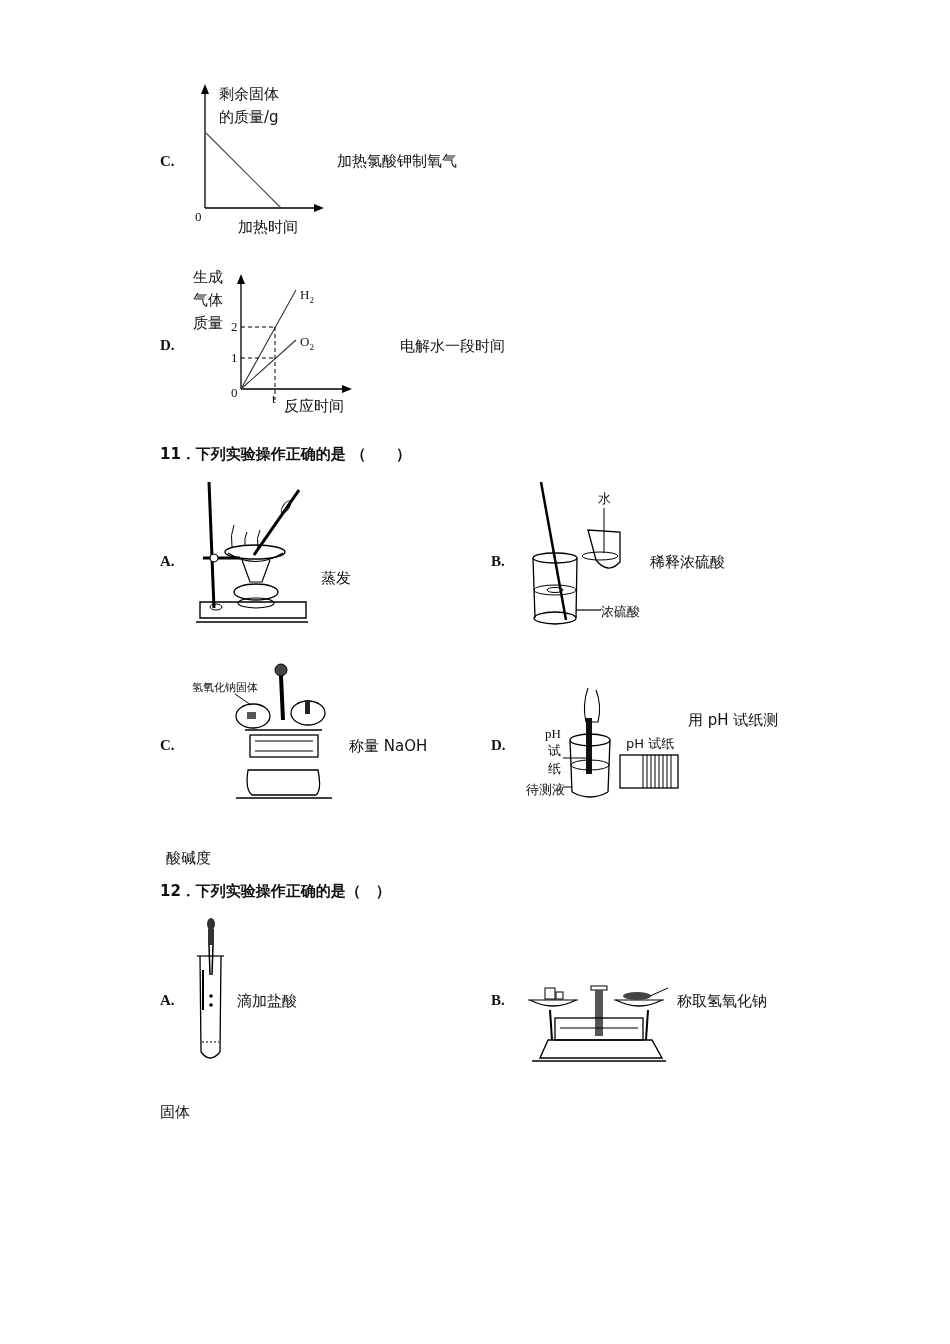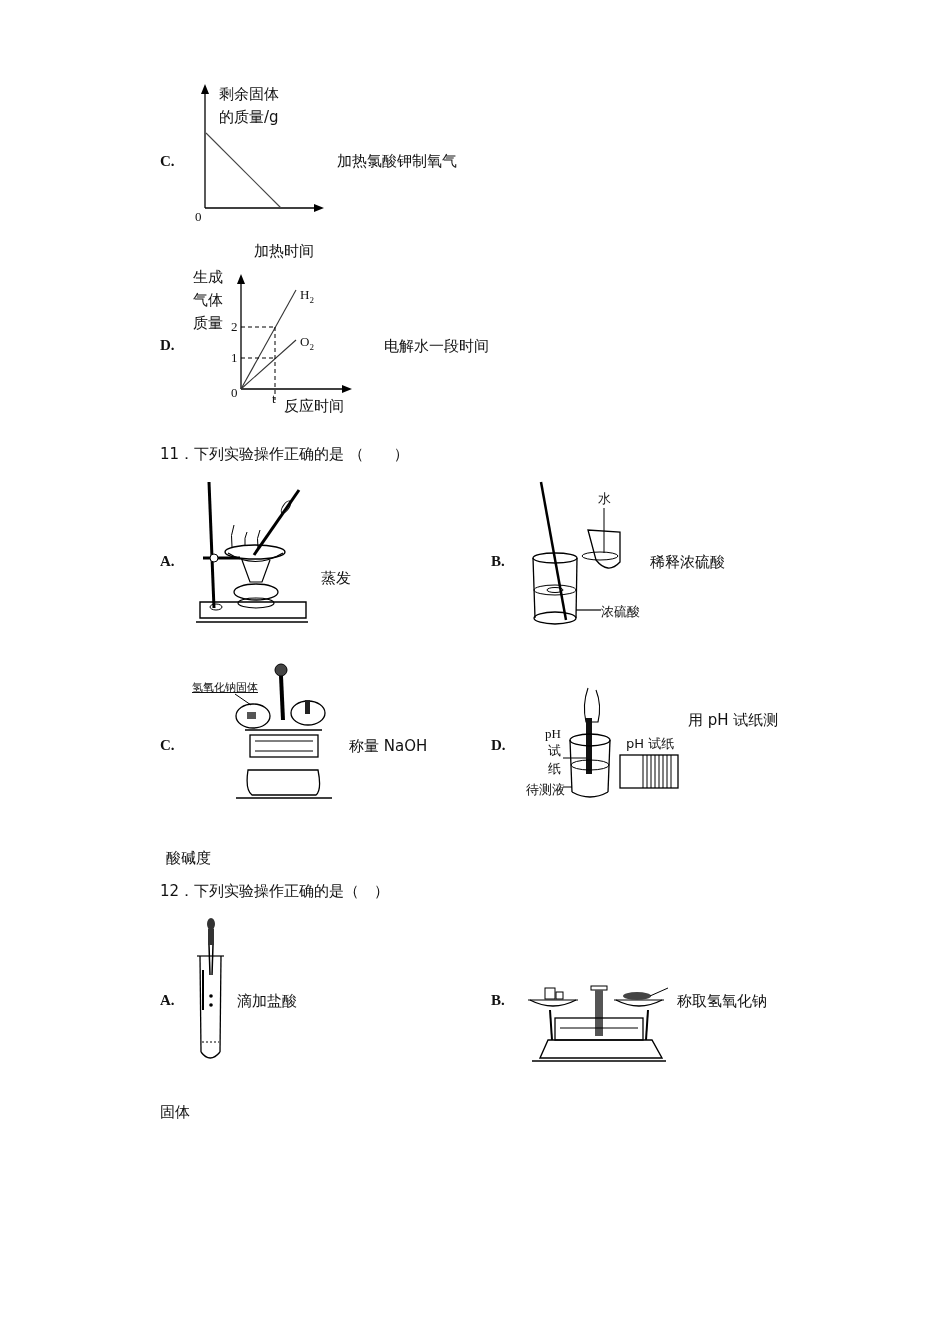--- a/index.html
+++ b/index.html
@@ -1,21 +1,21 @@
 <!DOCTYPE html>
 <html><head>
 <meta charset="utf-8">
 <style>
   html, body { margin:0; padding:0; background:#ffffff; }
   body { width:950px; height:1344px; position:relative; overflow:hidden;
          font-family:"DejaVu Sans","Liberation Sans",sans-serif; color:#111; }
   .abs { position:absolute; }
   .opt-letter { font-family:"Liberation Serif","DejaVu Serif",serif; font-weight:bold; font-size:15px; }
   .caption { font-weight:normal; font-size:15px; white-space:nowrap; }
-  .qtext { font-size:15px; font-weight:normal; white-space:nowrap; }
+  .qtext { font-size:15px; font-weight:bold; white-space:nowrap; }
   .lbl { font-size:15px; white-space:nowrap; }
   .small { font-size:13px; white-space:nowrap; }
   .serif { font-family:"Liberation Serif","DejaVu Serif",serif; }
   svg { position:absolute; overflow:visible; }
 </style>
 </head>
 <body>
 
 <div>
   <span class="abs opt-letter" style="left:160px;top:153px;">C.</span>
@@ -23,21 +23,21 @@
     <svg style="left:0;top:0;" width="950" height="260">
       <line x1="205" y1="208" x2="205" y2="90" stroke="#000" stroke-width="1.3"></line>
       <polygon points="205,84 201,94 209,94" fill="#000"></polygon>
       <line x1="205" y1="208" x2="318" y2="208" stroke="#000" stroke-width="1.3"></line>
       <polygon points="324,208 314,204 314,212" fill="#000"></polygon>
       <line x1="206" y1="133" x2="281" y2="208" stroke="#444" stroke-width="1.1"></line>
     </svg>
     <span class="abs lbl" style="left:219px;top:85px;">剩余固体</span>
     <span class="abs lbl" style="left:219px;top:108px;">的质量/g</span>
     <span class="abs small serif" style="left:195px;top:209px;">0</span>
-    <span class="abs lbl" style="left:254px;top:218px;margin-top:24px;">加热时间</span>
+    <span class="abs lbl" style="left:238px;top:218px;">加热时间</span>
   </div>
   <span class="abs caption" style="left:337px;top:152px;">加热氯酸钾制氧气</span>
 </div>
 
 <div>
   <span class="abs opt-letter" style="left:160px;top:337px;">D.</span>
   <div>
     <svg style="left:0;top:0;" width="950" height="420">
       <line x1="241" y1="389" x2="241" y2="280" stroke="#000" stroke-width="1.3"></line>
       <polygon points="241,274 237,284 245,284" fill="#000"></polygon>
@@ -53,21 +53,21 @@
     <span class="abs lbl" style="left:193px;top:291px;">气体</span>
     <span class="abs lbl" style="left:193px;top:314px;text-align:center;">质量</span>
     <span class="abs small serif" style="left:231px;top:319px;">2</span>
     <span class="abs small serif" style="left:231px;top:350px;">1</span>
     <span class="abs small serif" style="left:231px;top:385px;">0</span>
     <span class="abs small serif" style="left:272px;top:391px;">t</span>
     <span class="abs lbl" style="left:284px;top:397px;">反应时间</span>
     <span class="abs small serif" style="left:300px;top:287px;"><span>H</span><sub style="font-size:9px;">2</sub></span>
     <span class="abs small serif" style="left:300px;top:334px;"><span>O</span><sub style="font-size:9px;">2</sub></span>
   </div>
-  <span class="abs caption" style="left:340px;top:337px;padding-left:44px;">电解水一段时间</span>
+  <span class="abs caption" style="left:356px;top:337px;padding-left:44px;">电解水一段时间</span>
 </div>
 
 <div class="abs qtext" style="left:160px;top:445px;">11．下列实验操作正确的是 （　　）</div>
 
 <div>
   <span class="abs opt-letter" style="left:160px;top:553px;">A.</span>
   <svg style="left:0;top:0;" width="950" height="640">
 
     <polygon points="200,602 306,602 306,618 200,618" fill="none" stroke="#000" stroke-width="1.4"></polygon>
     <line x1="196" y1="622" x2="308" y2="622" stroke="#000" stroke-width="1.6"></line>
@@ -131,21 +131,21 @@
     <rect x="305" y="700" width="5" height="14" fill="#222"></rect>
 
     <rect x="250" y="735" width="68" height="22" fill="none" stroke="#000" stroke-width="1.3"></rect>
     <line x1="255" y1="741" x2="313" y2="741" stroke="#000"></line>
     <line x1="255" y1="751" x2="313" y2="751" stroke="#000"></line>
     <line x1="245" y1="730" x2="322" y2="730" stroke="#000" stroke-width="1.3"></line>
     <path d="M248,770 Q245,790 252,795 L316,795 Q322,790 318,770 Z" fill="none" stroke="#000" stroke-width="1.3"></path>
     <line x1="236" y1="798" x2="332" y2="798" stroke="#000" stroke-width="1.5"></line>
     <line x1="251" y1="705" x2="235" y2="694" stroke="#000"></line>
   </svg>
-  <span class="abs" style="left:192px;top:680px;font-size:11px;white-space:nowrap;text-decoration:underline;">氢氧化钠固体</span>
+  <span class="abs" style="left:192px;top:680px;font-size:11px;white-space:nowrap;">氢氧化钠固体</span>
   <span class="abs caption" style="left:349px;top:737px;">称量 NaOH</span>
 </div>
 
 <div>
   <span class="abs opt-letter" style="left:491px;top:737px;">D.</span>
   <svg style="left:0;top:0;" width="950" height="820">
 
     <path d="M588,688 Q582,705 586,722 L598,722 Q602,705 596,690" fill="none" stroke="#000" stroke-width="1.1"></path>
 
     <rect x="586" y="718" width="6" height="56" fill="#111"></rect>

